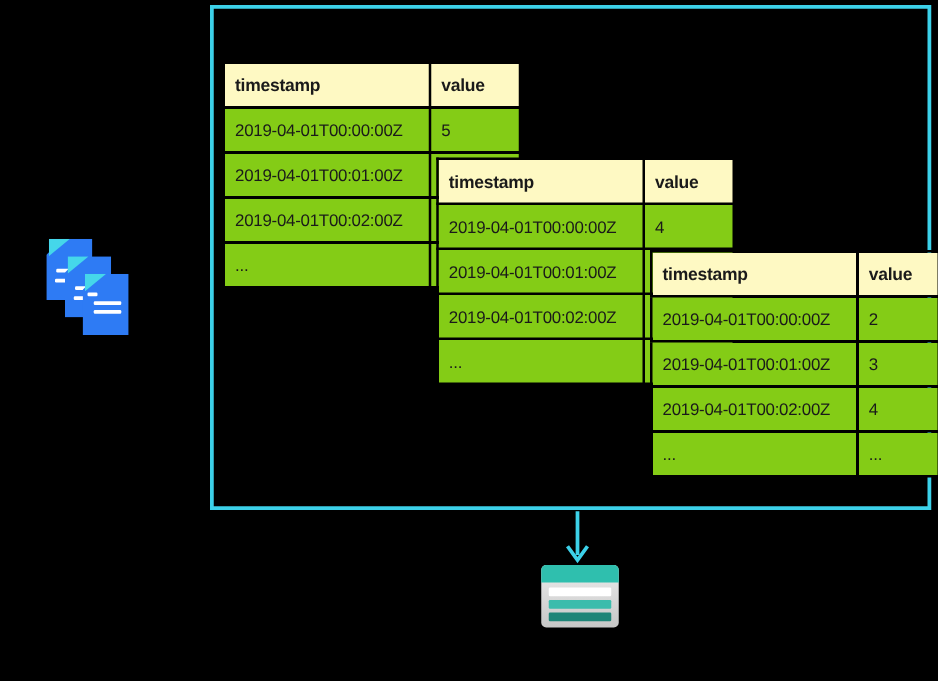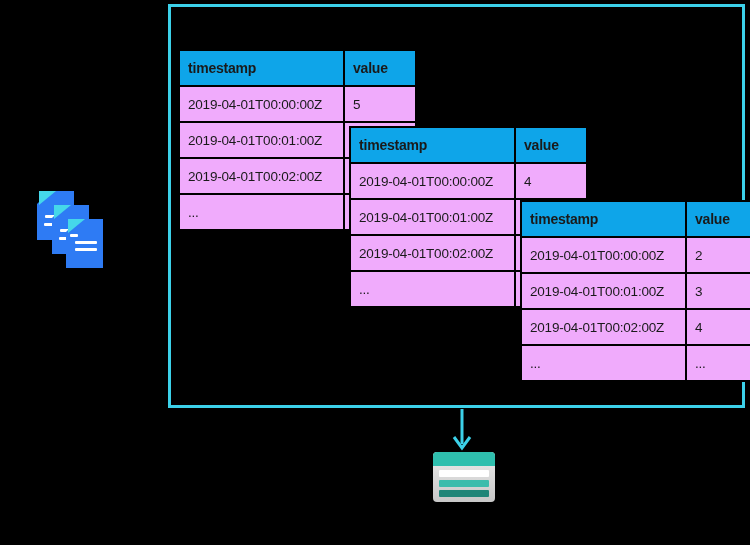--- a/index.html
+++ b/index.html
@@ -32,27 +32,27 @@
     border: 2px solid #000000;
     height: 34px;
     padding: 0 0 0 8px;
     text-align: left;
     vertical-align: middle;
     color: #1a1a1a;
     white-space: nowrap;
     overflow: hidden;
   }
   table.ts-table th {
-    background: #0ea5e9;
+    background: #fef9c3;
     font-size: 14px;
     font-weight: 700;
     letter-spacing: -0.2px;
   }
   table.ts-table td {
-    background: #f0abfc;
+    background: #84cc16;
     font-size: 13.5px;
     letter-spacing: -0.2px;
   }
   .col-ts  { width: 155px; }
   .col-val { width: 62px; }
   #table-1 { left: 178px; top: 49px;  z-index: 1; }
   #table-2 { left: 349px; top: 126px; z-index: 2; }
   #table-3 { left: 520px; top: 200px; z-index: 3; }
 
   

